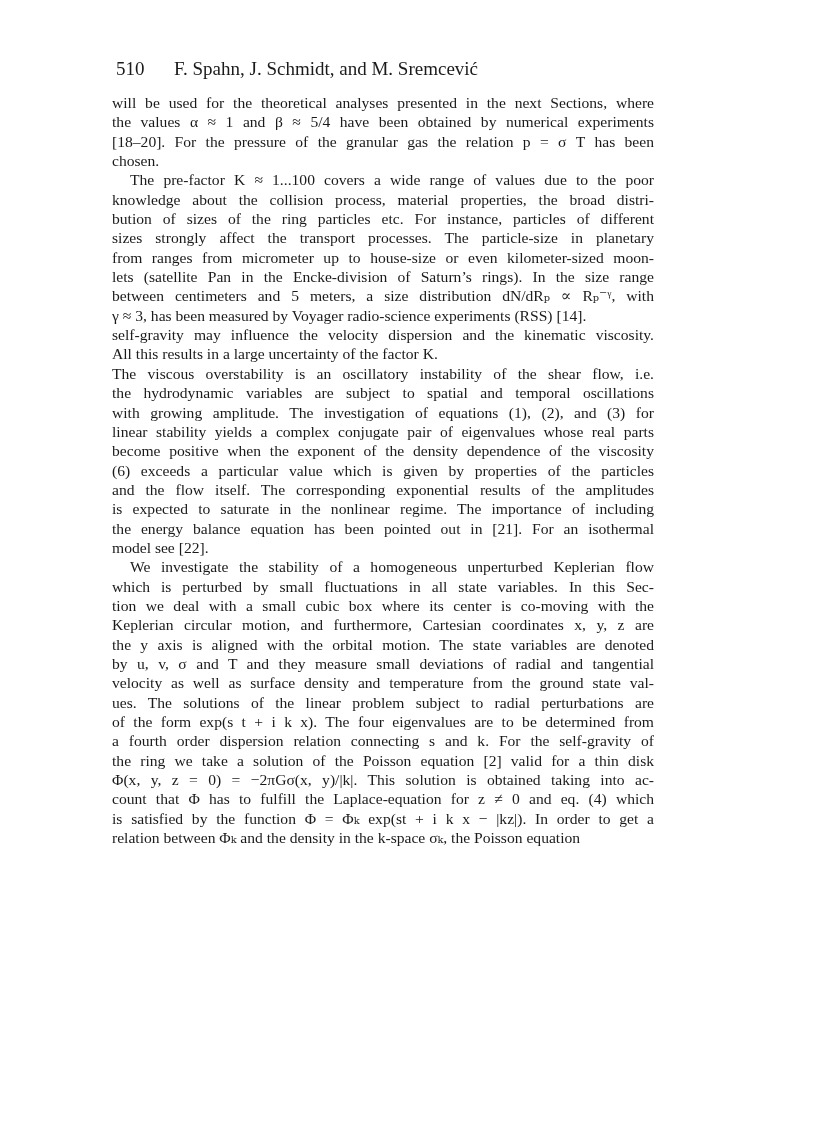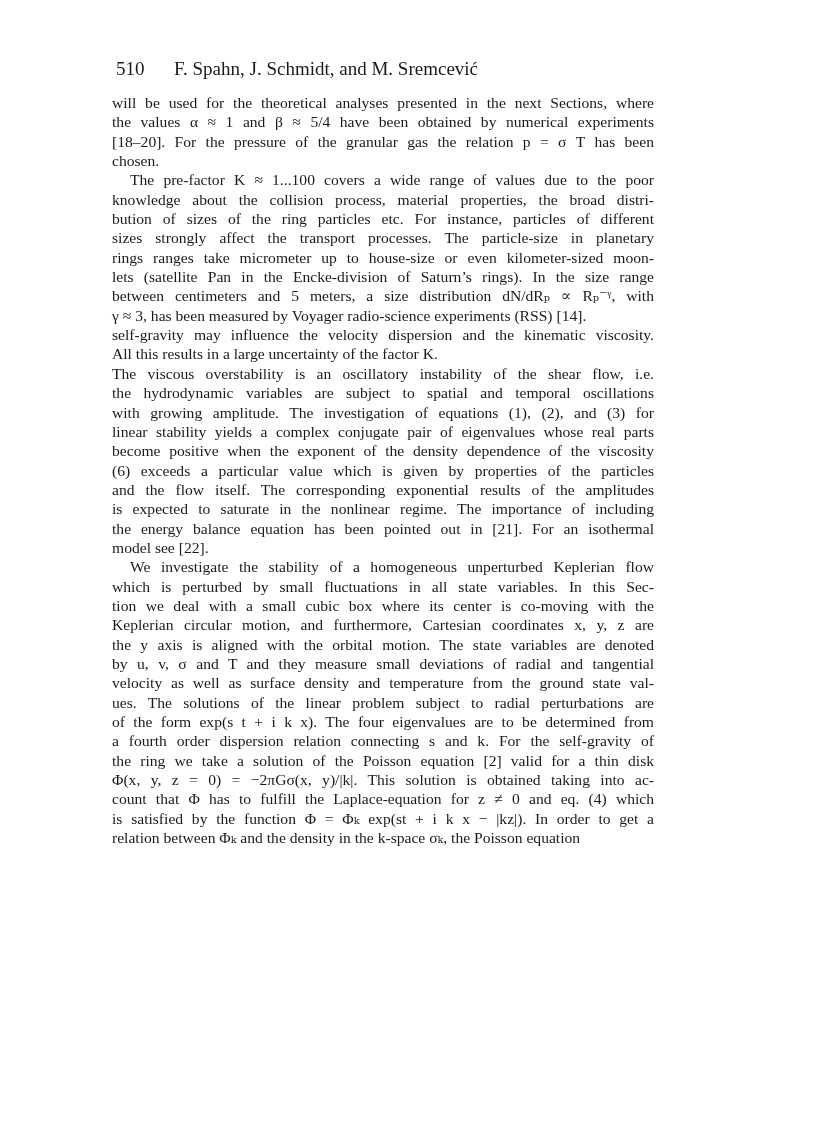--- a/index.html
+++ b/index.html
@@ -28,21 +28,21 @@
         <div class="line">will be used for the theoretical analyses presented in the next Sections, where</div>
         <div class="line">the values α ≈ 1 and β ≈ 5/4 have been obtained by numerical experiments</div>
         <div class="line">[18–20]. For the pressure of the granular gas the relation p = σ T has been</div>
         <div class="line last">chosen.</div>
       </div>
       <div>
         <div class="line indent">The pre-factor K ≈ 1...100 covers a wide range of values due to the poor</div>
         <div class="line">knowledge about the collision process, material properties, the broad distri-</div>
         <div class="line">bution of sizes of the ring particles etc. For instance, particles of different</div>
         <div class="line">sizes strongly affect the transport processes. The particle-size in planetary</div>
-        <div class="line">rings ranges take micrometer up to house-size or even kilometer-sized moon-</div>
+        <div class="line">from ranges from micrometer up to house-size or even kilometer-sized moon-</div>
         <div class="line">lets (satellite Pan in the Encke-division of Saturn’s rings). In the size range</div>
         <div class="line">between centimeters and 5 meters, a size distribution dN/dRₚ ∝ Rₚ⁻ᵞ, with</div>
         <div class="line last">γ ≈ 3, has been measured by Voyager radio-science experiments (RSS) [14].</div>
       </div>
       <div>
         <div class="line">self-gravity may influence the velocity dispersion and the kinematic viscosity.</div>
         <div class="line last">All this results in a large uncertainty of the factor K.</div>
       </div>
     </div>
   <div id="after">

